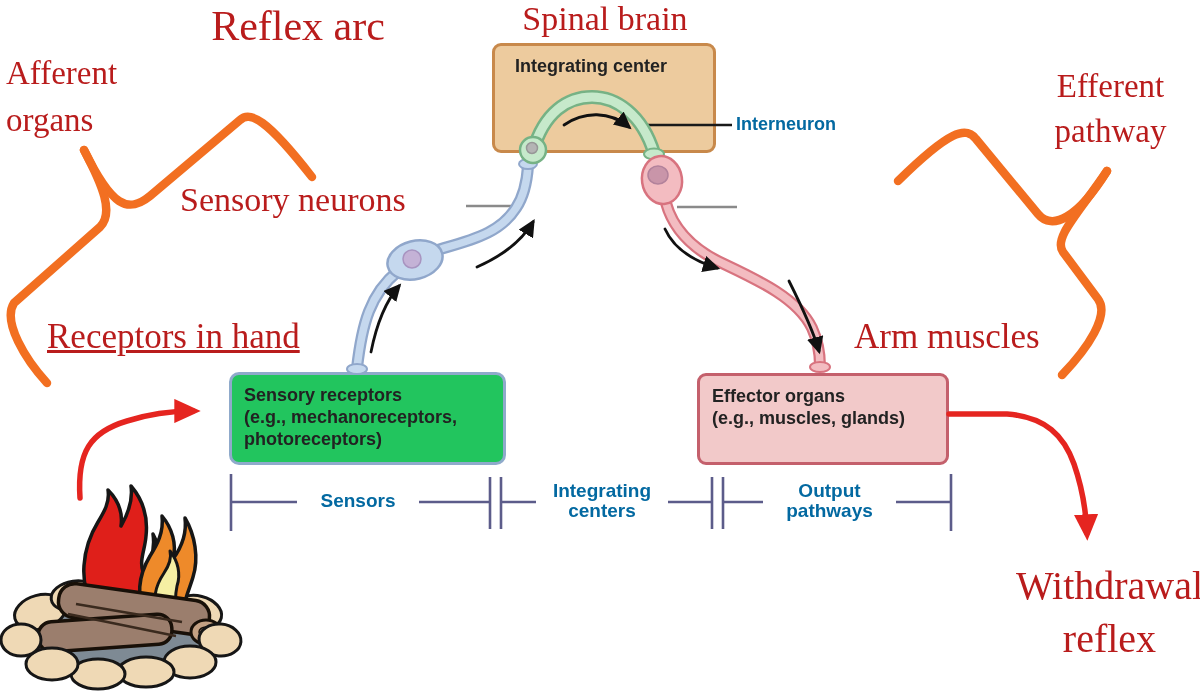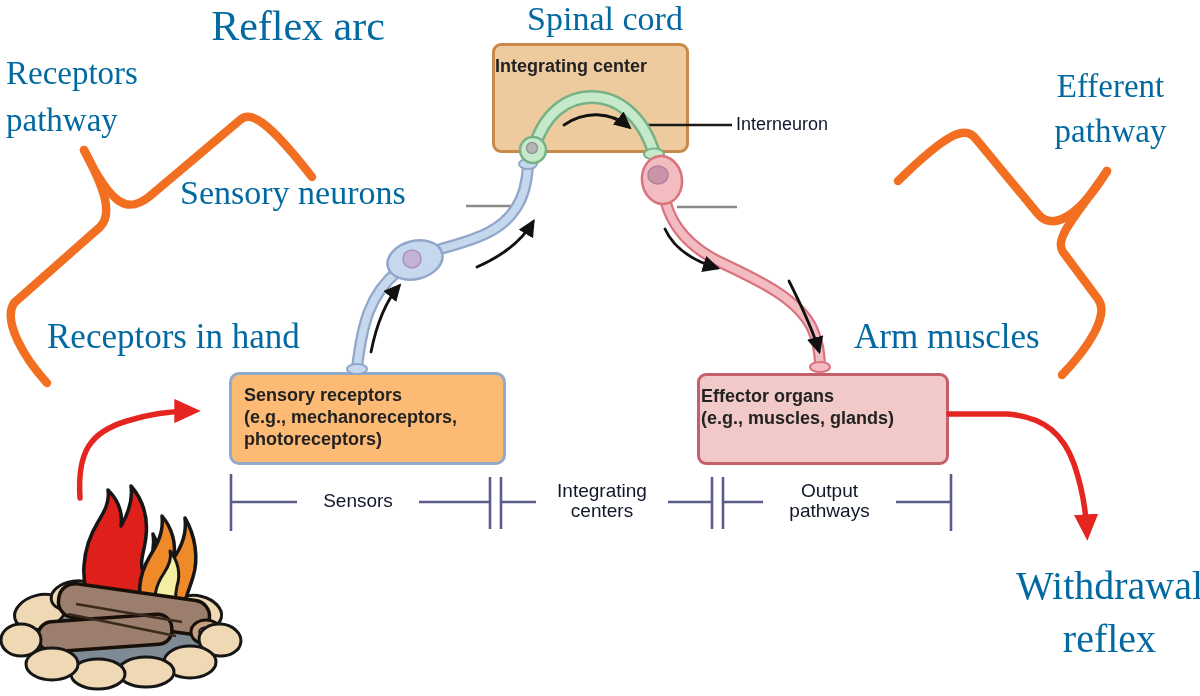--- a/index.html
+++ b/index.html
@@ -1,34 +1,34 @@
 <!DOCTYPE html>
 <html><head>
 <meta charset="utf-8">
 <style>
   html,body{margin:0;padding:0;background:#fff;}
   #stage{
     position:relative;width:1200px;height:696px;background:#ffffff;
     overflow:hidden;font-family:"Liberation Serif","DejaVu Serif",serif;color:#111;
   }
-  .serif-label{position:absolute;z-index:2;font-family:"Liberation Serif","DejaVu Serif",serif;color:#0369a1;}
-  .sans-label{position:absolute;z-index:2;font-family:"Liberation Sans","DejaVu Sans",sans-serif;font-weight:normal;color:#0f172a;}
+  .serif-label{position:absolute;z-index:2;font-family:"Liberation Serif","DejaVu Serif",serif;color:#b91c1c;}
+  .sans-label{position:absolute;z-index:2;font-family:"Liberation Sans","DejaVu Sans",sans-serif;font-weight:bold;color:#0369a1;}
   .dbox{position:absolute;z-index:0;box-sizing:border-box;
         font-family:"Liberation Sans","DejaVu Sans",sans-serif;font-weight:bold;color:#222;}
   .dbox .bl{white-space:nowrap;}
-  #ic-box{left:492px;top:43px;width:197px;height:110px;background:#EDCB9E;border:3px solid #C8894B;border-radius:9px;padding:10px 0;font-size:18px;line-height:21px;}
-  #sr-box{left:229px;top:372px;width:277px;height:93px;background:#fdba74;border:3px solid #8FAACB;border-radius:10px;padding:9px 12px;font-size:18px;line-height:22px;}
-  #eo-box{left:697px;top:373px;width:252px;height:92px;background:#F2C9C9;border:3px solid #C4606C;border-radius:9px;padding:9px 1px;font-size:18px;line-height:22px;}
+  #ic-box{left:492px;top:43px;width:224px;height:110px;background:#EDCB9E;border:3px solid #C8894B;border-radius:9px;padding:10px 20px;font-size:18px;line-height:21px;}
+  #sr-box{left:229px;top:372px;width:277px;height:93px;background:#22c55e;border:3px solid #8FAACB;border-radius:10px;padding:9px 12px;font-size:18px;line-height:22px;}
+  #eo-box{left:697px;top:373px;width:252px;height:92px;background:#F2C9C9;border:3px solid #C4606C;border-radius:9px;padding:9px 12px;font-size:18px;line-height:22px;}
   #title{left:188px;top:2px;width:220px;text-align:center;font-size:42px;}
   #afferent{left:6px;top:50px;width:170px;font-size:33px;line-height:1.42;}
   #spinal{left:480px;top:0px;width:250px;text-align:center;font-size:34px;}
-  #sensoryneurons{left:180px;top:174px;font-size:34px;white-space:nowrap;}
+  #sensoryneurons{left:180px;top:181px;font-size:34px;white-space:nowrap;}
   #motornerve{left:747px;top:181px;font-size:34px;white-space:nowrap;}
   #interneuron{left:736px;top:114px;font-size:18px;}
-  #receptors{left:47px;top:317px;font-size:35px;white-space:nowrap;}
+  #receptors{left:47px;top:317px;font-size:35px;white-space:nowrap;text-decoration:underline;}
   #armmuscles{left:854px;top:317px;font-size:35px;white-space:nowrap;}
   #efferent{left:1028px;top:64px;width:165px;text-align:center;font-size:33px;line-height:1.35;}
   #withdrawal{left:1012px;top:560px;width:195px;text-align:center;font-size:40px;line-height:1.32;}
   .ruler-label{font-size:19px;line-height:20px;text-align:center;}
   #rl-sensors{left:297px;top:491px;width:122px;}
   #rl-integrating{left:536px;top:481px;width:132px;}
   #rl-output{left:763px;top:481px;width:133px;}
   #gfx{position:absolute;left:0;top:0;z-index:1;pointer-events:none;}
 </style>
 </head>
@@ -153,22 +153,22 @@
         <ellipse cx="190" cy="662" rx="26" ry="16"></ellipse>
         <ellipse cx="146" cy="672" rx="28" ry="15"></ellipse>
         <ellipse cx="98" cy="674" rx="27" ry="15"></ellipse>
         <ellipse cx="52" cy="664" rx="26" ry="16"></ellipse>
         <ellipse cx="21" cy="640" rx="20" ry="16"></ellipse>
       </g>
     </g>
   </svg>
 
   <div class="serif-label" id="title">Reflex arc</div>
-  <div class="serif-label" id="afferent">Receptors pathway</div>
-  <div class="serif-label" id="spinal">Spinal cord</div>
+  <div class="serif-label" id="afferent">Afferent organs</div>
+  <div class="serif-label" id="spinal">Spinal brain</div>
   <div class="serif-label" id="sensoryneurons">Sensory neurons</div>
   <div class="sans-label" id="interneuron">Interneuron</div>
   <div class="serif-label" id="receptors">Receptors in hand</div>
   <div class="serif-label" id="armmuscles">Arm muscles</div>
   <div class="serif-label" id="efferent">Efferent pathway</div>
   <div class="serif-label" id="withdrawal">Withdrawal reflex</div>
 
   <div class="sans-label ruler-label" id="rl-sensors">Sensors</div>
   <div class="sans-label ruler-label" id="rl-integrating">Integrating centers</div>
   <div class="sans-label ruler-label" id="rl-output">Output pathways</div>

